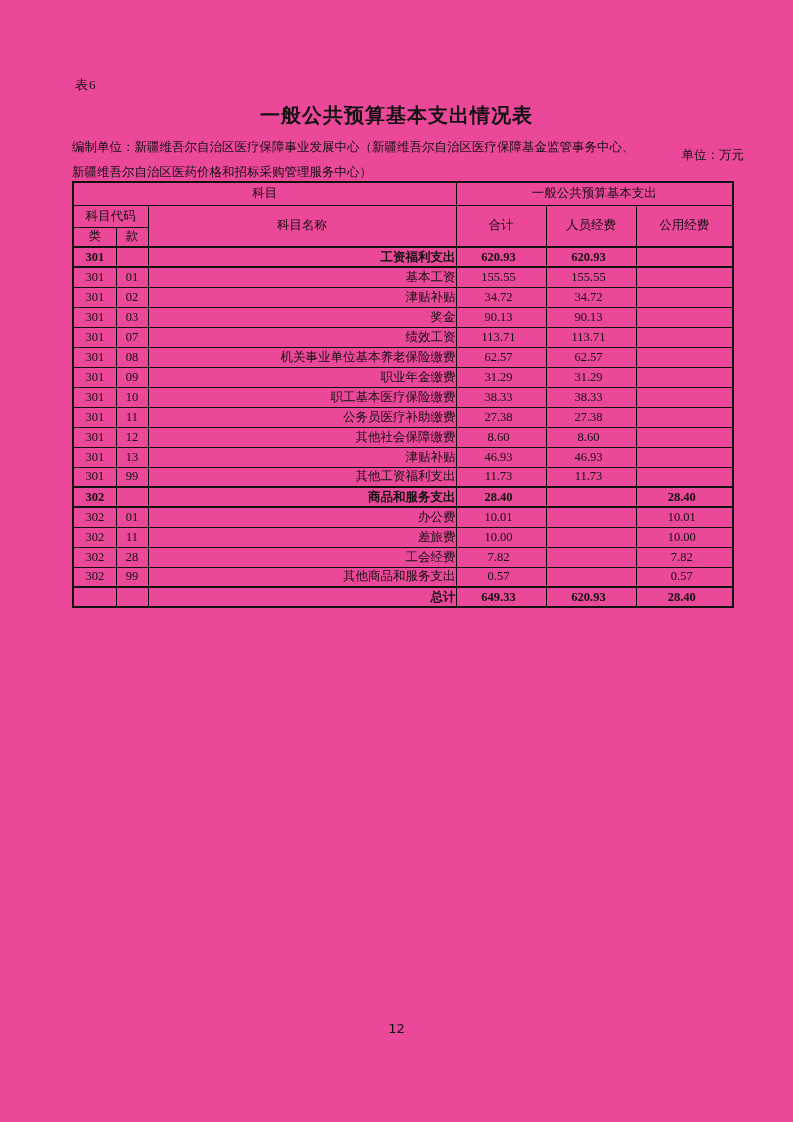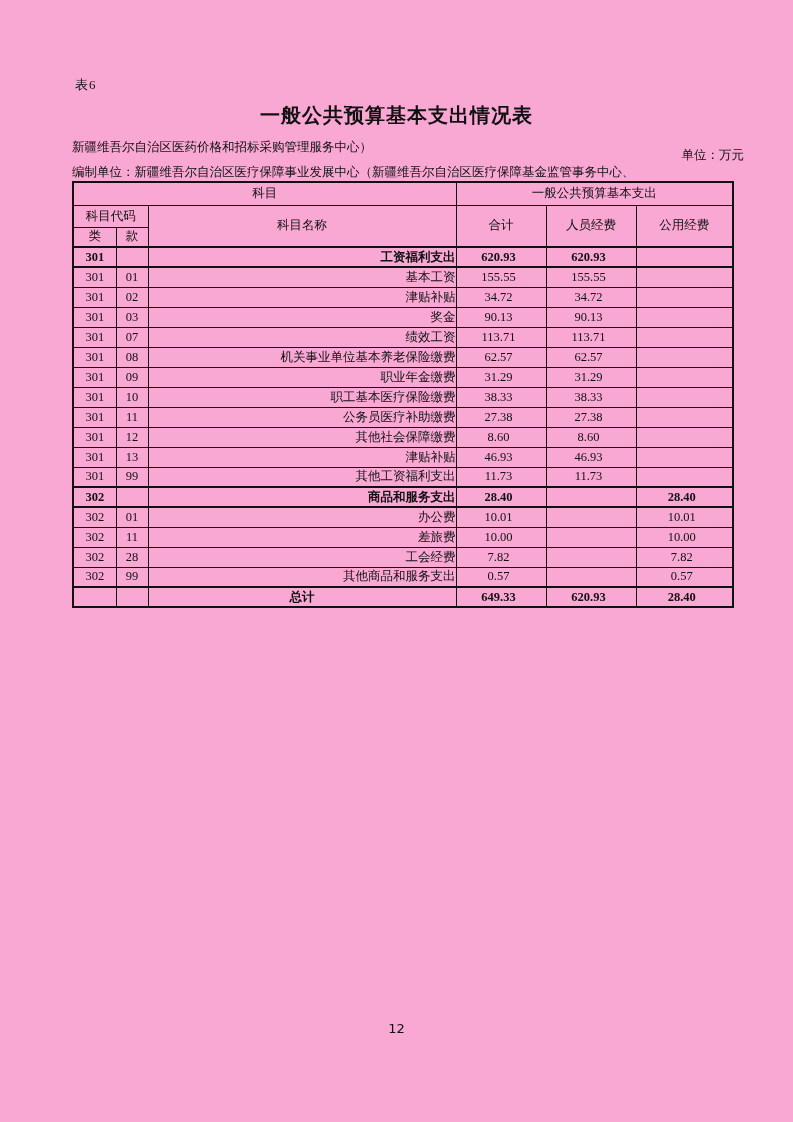--- a/index.html
+++ b/index.html
@@ -2,21 +2,21 @@
 <html><head>
 <meta charset="utf-8">
 <style>
   * { margin:0; padding:0; box-sizing:border-box; }
   html,body { background:#ffffff; }
   body {
     width:793px; height:1122px; position:relative;
     font-family:"Liberation Serif","DejaVu Serif",serif;
     color:#111111;
   }
-  .page { position:absolute; inset:0; background:#f9a8d4; }
+  .page { position:absolute; inset:0; background:#ec4899; }
 
   .table-label {
     position:absolute; left:75px; top:76px;
     font-size:13px; letter-spacing:1px;
   }
   .doc-title {
     position:absolute; left:0; right:0; top:102px;
     text-align:center; font-size:20px; font-weight:bold; letter-spacing:1px;
   }
   .meta-block {
@@ -43,39 +43,39 @@
   .budget-table tbody td { height:20px; }
 
   .budget-table td.name-cell { text-align:right; padding-left:25px; }
   .budget-table td.num-cell  { text-align:center; padding-right:5px; }
 
   .budget-table tr.bold-row td {
     font-weight:bold;
     border-top:2px solid #111; border-bottom:2px solid #111;
   }
   .budget-table tr.bold-row td.name-cell { padding-left:2px; }
-  .budget-table tr.total-row td.name-cell { text-align:center; padding-left:0; }
+  .budget-table tr.total-row td.name-cell { padding-left:0; }
 
   .page-number {
     position:absolute; left:0; right:0; top:1021px; text-align:center;
     font-size:13px; font-family:"DejaVu Sans","Liberation Sans",sans-serif;
   }
 </style>
 </head>
 <body>
 
 <div class="page">
 
   <div class="table-label">表6</div>
 
   <div class="doc-title">一般公共预算基本支出情况表</div>
 
   <div class="meta-block">
+    <div>编制单位：新疆维吾尔自治区医疗保障事业发展中心（新疆维吾尔自治区医疗保障基金监管事务中心、</div>
     <div>新疆维吾尔自治区医药价格和招标采购管理服务中心）</div>
-    <div>编制单位：新疆维吾尔自治区医疗保障事业发展中心（新疆维吾尔自治区医疗保障基金监管事务中心、</div>
   </div>
 
   <div class="unit-note">单位：万元</div>
 
   <table class="budget-table">
     <colgroup>
       <col style="width:43px">
       <col style="width:32px">
       <col style="width:308px">
       <col style="width:90px">

